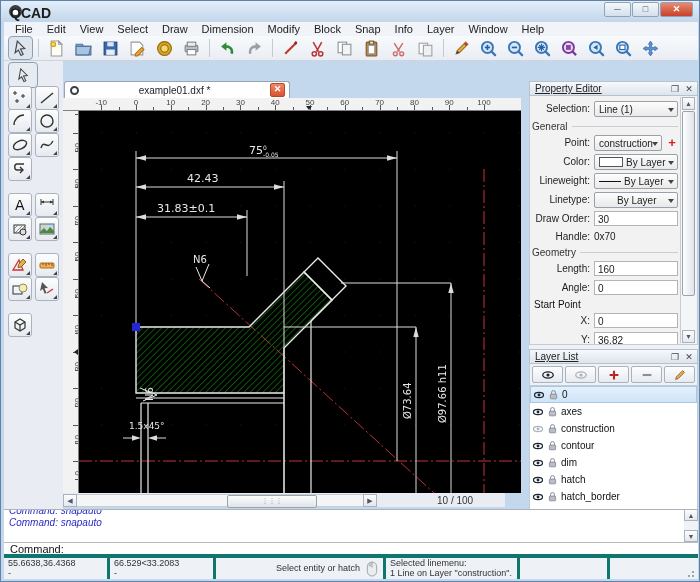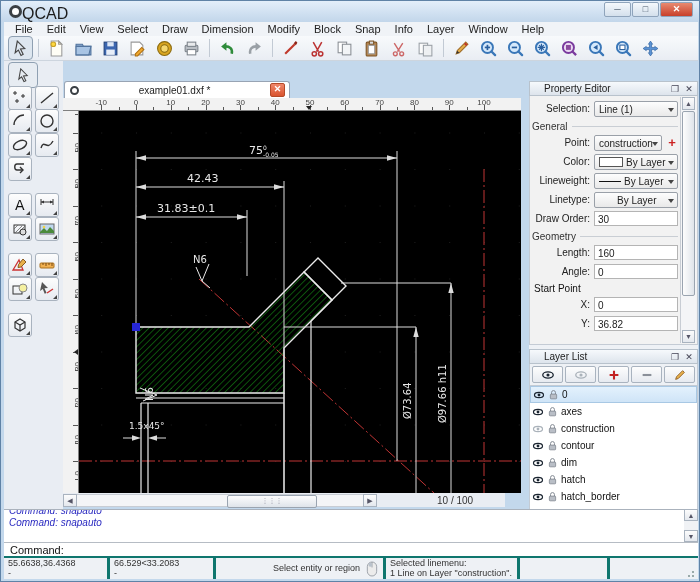--- a/index.html
+++ b/index.html
@@ -1,20 +1,20 @@
 <!DOCTYPE html>
 <html><head>
 <meta charset="utf-8">
 <style>
   html,body{margin:0;padding:0;background:#9fb6cc;font-family:"Liberation Sans",sans-serif;}
   .window{position:relative;width:700px;height:582px;background:#c3d8ec;border:1px solid #5f82a6;box-sizing:border-box;overflow:hidden;}
   
   .titlebar{position:absolute;left:0;top:0;width:700px;height:21px;background:linear-gradient(#e3eefa,#c2d6ea);}
   .titlebar .logo{position:absolute;left:8px;top:4px;width:13px;height:13px;border-radius:50%;border:3px solid #3a3f44;background:#fff;box-sizing:border-box;}
-  .titlebar .title{position:absolute;left:21px;top:4px;font-size:16px;color:#1c1c1c;}
+  .titlebar .title{position:absolute;left:9px;top:4px;font-size:14px;color:#1c1c1c;font-weight:bold;}
   .winbtn{position:absolute;top:1px;height:15px;width:27px;border:1px solid #8fa4bb;border-radius:2px;background:linear-gradient(#f4f8fc,#d4e0ec);box-sizing:border-box;text-align:center;font-size:9px;line-height:13px;color:#456;}
   .winbtn.close{background:linear-gradient(#e88a70,#c8402a);color:#fff;font-weight:bold;width:33px;}
   
   .menubar{position:absolute;left:3px;top:21px;width:694px;height:14px;background:#f0f3f7;display:flex;align-items:center;padding-left:4px;box-sizing:border-box;}
   .menu-item{font-size:11px;color:#222;padding:0 7px;cursor:default;}
   .toolbar{position:absolute;left:3px;top:35px;width:694px;height:25px;background:linear-gradient(#f8fafc,#e9edf3);display:flex;align-items:center;padding-left:3px;box-sizing:border-box;border-bottom:1px solid #cdd5de;}
   .tb-btn{width:23px;height:22px;border:1px solid transparent;border-radius:3px;display:flex;align-items:center;justify-content:center;margin:0 1px;}
   .tb-btn.pressed{border:1px solid #8fa0b2;background:#dde6ef;border-radius:4px;}
   .tb-sep{width:1px;height:18px;background:#c2cad4;margin:0 4px;}
   
@@ -40,21 +40,21 @@
   .vmarker{position:absolute;right:0;border-top:3px solid transparent;border-bottom:3px solid transparent;border-right:4px solid #222;}
   .canvas{position:absolute;left:78px;top:110px;width:442px;height:382px;background:#000;}
   
   .hscroll{position:absolute;left:62px;top:492px;width:442px;height:14px;background:#e9edf3;display:flex;align-items:center;}
   .sc-btn{width:14px;height:13px;border:1px solid #a9b3bf;background:linear-gradient(#fcfcfc,#e4e8ee);box-sizing:border-box;font-size:7px;color:#556;text-align:center;line-height:11px;}
   .sc-track{position:relative;width:286px;height:13px;background:#f4f5f7;border-top:1px solid #c8cdd4;border-bottom:1px solid #c8cdd4;box-sizing:border-box;}
   .sc-thumb{position:absolute;left:150px;top:0;width:88px;height:11px;border:1px solid #9aa4b0;border-radius:2px;background:linear-gradient(#fdfdfd,#dfe4ea);text-align:center;font-size:7px;color:#889;line-height:10px;}
   .scroll-pos{position:absolute;left:400px;top:494px;font-size:10px;color:#333;margin-left:36px;}
   
   .dock{position:absolute;left:528px;top:80px;width:169px;height:428px;background:#eef1f5;}
-  .panel-title{position:relative;height:15px;background:linear-gradient(#f6f9fc,#dde4ec);border:1px solid #b8c2cc;box-sizing:border-box;font-size:10px;color:#222;padding-left:14px;line-height:14px;}
+  .panel-title{position:relative;height:15px;background:linear-gradient(#f6f9fc,#dde4ec);border:1px solid #b8c2cc;box-sizing:border-box;font-size:10px;color:#222;padding-left:5px;line-height:14px;text-decoration:underline;}
   .pt-btns{position:absolute;right:3px;top:2px;display:flex;gap:4px;}
   .pt-btn{width:10px;height:10px;font-size:9px;line-height:10px;color:#445;text-align:center;}
   .pe-body{position:relative;height:249px;background:#f2f2f2;border:1px solid #c4cbd4;border-top:none;box-sizing:border-box;overflow:hidden;font-size:10px;color:#222;}
   .pe-inner{position:absolute;left:2px;top:2px;width:146px;}
   .pe-row{display:flex;align-items:center;margin:2px 0;height:17px;}
   .pe-label{width:58px;text-align:right;padding-right:4px;flex:none;}
   .pe-input{flex:1;background:#fff;border:1px solid #b4b4b4;height:15px;line-height:15px;padding-left:3px;box-sizing:border-box;}
   .pe-select{flex:1;position:relative;background:linear-gradient(#fdfdfd,#e9e9e9);border:1px solid #9aa0a8;border-radius:2px;height:16px;line-height:15px;padding-left:4px;box-sizing:border-box;}
   .pe-select .arrow{position:absolute;right:3px;top:6px;border-left:3.5px solid transparent;border-right:3.5px solid transparent;border-top:4px solid #444;}
   .swatch{display:inline-block;width:22px;height:8px;border:1px solid #555;background:#fff;vertical-align:-1px;margin-right:3px;}
@@ -71,21 +71,21 @@
   .ll-toolbar{display:flex;gap:2px;background:#eef1f5;border:1px solid #c4cbd4;border-top:none;padding:2px;box-sizing:border-box;}
   .ll-btn{flex:1;height:15px;border:1px solid #a9b3bf;border-radius:2px;background:linear-gradient(#fdfdfd,#e6eaf0);display:flex;align-items:center;justify-content:center;}
   .ll-list{position:relative;height:125px;background:#fff;border:1px solid #c4cbd4;border-top:none;box-sizing:border-box;overflow:hidden;}
   .ll-row{display:flex;align-items:center;height:17px;font-size:10px;color:#111;padding-left:2px;gap:3px;}
   .ll-row.sel{background:linear-gradient(#e3f1fd,#cfe4f7);border:1px solid #a8c8e4;box-sizing:border-box;}
   
   .history{position:absolute;left:3px;top:508px;width:680px;height:33px;background:#fff;border-top:1px solid #aab2bc;overflow:hidden;box-sizing:border-box;}
   .history .hline{font-size:10px;font-style:italic;color:#2929c0;line-height:12px;padding-left:5px;white-space:nowrap;}
   .hist-scroll{position:absolute;left:683px;top:508px;width:14px;height:33px;background:#f0f2f5;}
   .hist-scroll .sc-btn{width:14px;height:12px;}
-  .cmdrow{position:absolute;left:3px;top:541px;width:694px;height:16px;background:#fff;border-top:1px solid #b6bcc4;border-bottom:2px solid #0f766e;box-sizing:border-box;display:flex;align-items:center;}
+  .cmdrow{position:absolute;left:3px;top:541px;width:694px;height:16px;background:#fff;border-top:1px solid #b6bcc4;border-bottom:4px solid #0f766e;box-sizing:border-box;display:flex;align-items:center;}
   .cmdrow .cmdlabel{font-size:11px;color:#111;padding-left:6px;flex:none;}
   .cmdrow .cmdinput{flex:1;height:14px;}
   
   .statusbar{position:absolute;left:3px;top:557px;width:694px;height:21px;background:#eef1f5;display:flex;font-size:9px;color:#333;}
   .st-field{border-right:3px solid #0f766e;padding:1px 4px;box-sizing:border-box;line-height:9.5px;}
   .grip{position:absolute;right:1px;bottom:1px;width:10px;height:10px;background:
     radial-gradient(circle at 2px 8px,#9aa 1px,transparent 1.2px),
     radial-gradient(circle at 6px 8px,#9aa 1px,transparent 1.2px),
     radial-gradient(circle at 6px 4px,#9aa 1px,transparent 1.2px);}
   svg text{font-family:"DejaVu Sans",sans-serif;}
@@ -585,20 +585,24 @@
           <span class="pe-select"><span class="lwline"></span><span>By Layer</span><span class="arrow"></span></span>
         </div>
         <div class="pe-row">
           <span class="pe-label">Linetype:</span>
           <span class="pe-select"><span style="margin-left:18px">By Layer</span><span class="arrow"></span></span>
         </div>
         <div class="pe-row">
           <span class="pe-label">Draw Order:</span>
           <span class="pe-input">30</span>
         </div>
+        <div class="pe-row" style="height:14px;">
+          <span class="pe-label">Handle:</span>
+          <span>0x70</span>
+        </div>
         <div class="group-hd">
             <span>Geometry</span>
             <span class="ln"></span>
           </div>
         <div class="pe-row">
           <span class="pe-label">Length:</span>
           <span class="pe-input">160</span>
         </div>
         <div class="pe-row">
           <span class="pe-label">Angle:</span>
@@ -758,21 +762,21 @@
   <div class="statusbar">
     <div class="st-field" style="width:106px;">
       <div>55.6638,36.4368</div>
         <div>-</div>
     </div>
     <div class="st-field" style="width:106px;">
       <div>66.529&lt;33.2083</div>
         <div>-</div>
     </div>
     <div class="st-field" style="width:170px;display:flex;align-items:center;justify-content:flex-end;gap:5px;">
-      <div style="text-align:right;">Select entity or region</div>
+      <div style="text-align:right;">Select entity or hatch</div>
       <svg viewBox="0 0 18 20" width="14" height="16">
         <rect x="3" y="1" width="12" height="18" rx="6" fill="#ececec" stroke="#8a9099"></rect>
         <line x1="9" y1="1" x2="9" y2="8" stroke="#8a9099"></line>
         <rect x="4.5" y="2" width="4.5" height="5" rx="2" fill="#b9c2cc"></rect>
       </svg>
     </div>
     <div class="st-field" style="width:134px;">
       <div>Selected linemenu:</div>
       <div>1 Line on Layer "construction".</div>
     </div>

